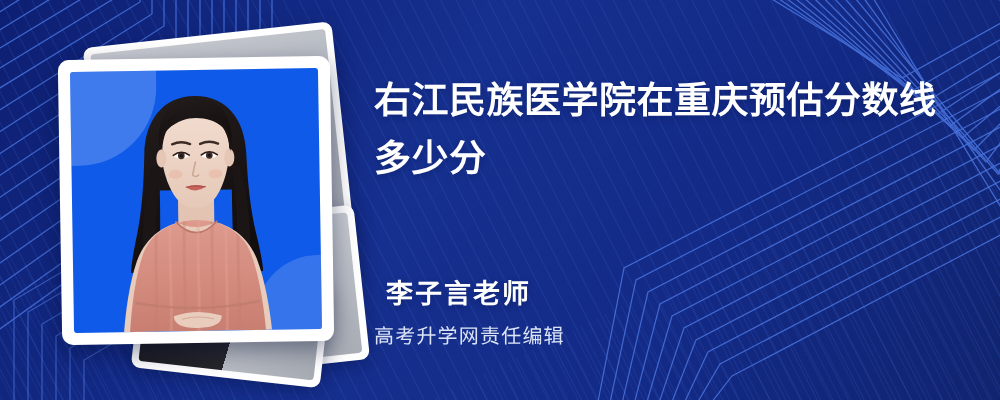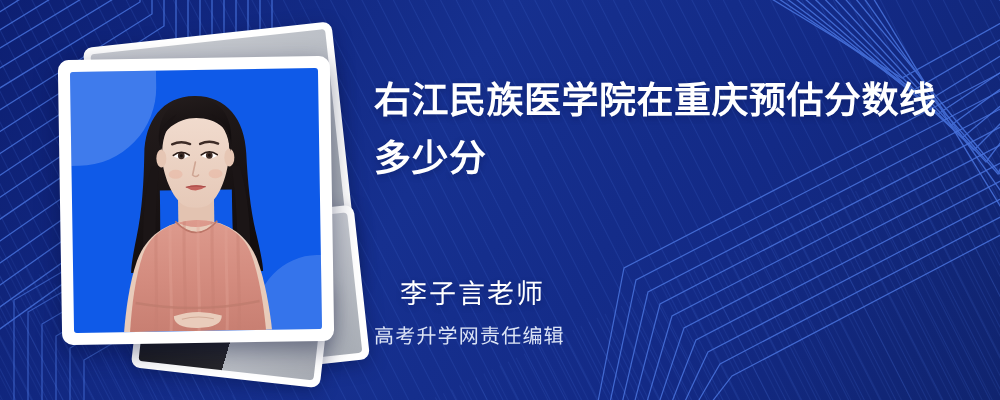--- a/index.html
+++ b/index.html
@@ -174,25 +174,25 @@
     font-size: 37px;
     font-weight: bold;
     line-height: 58px;
     letter-spacing: 0.5px;
     text-shadow: 0 2px 6px rgba(3, 12, 52, 0.30);
   }
 
   .byline {
     position: absolute;
     top: 272px;
-    left: 26px;
+    left: 12px;
     margin: 0;
     color: #ffffff;
     font-size: 27px;
-    font-weight: normal;
+    font-weight: bold;
     letter-spacing: 2px;
     text-shadow: 0 2px 6px rgba(3, 12, 52, 0.30);
   }
 
   .byrole {
     position: absolute;
     top: 320px;
     left: 0;
     margin: 0;
     color: #dbe3f5;

